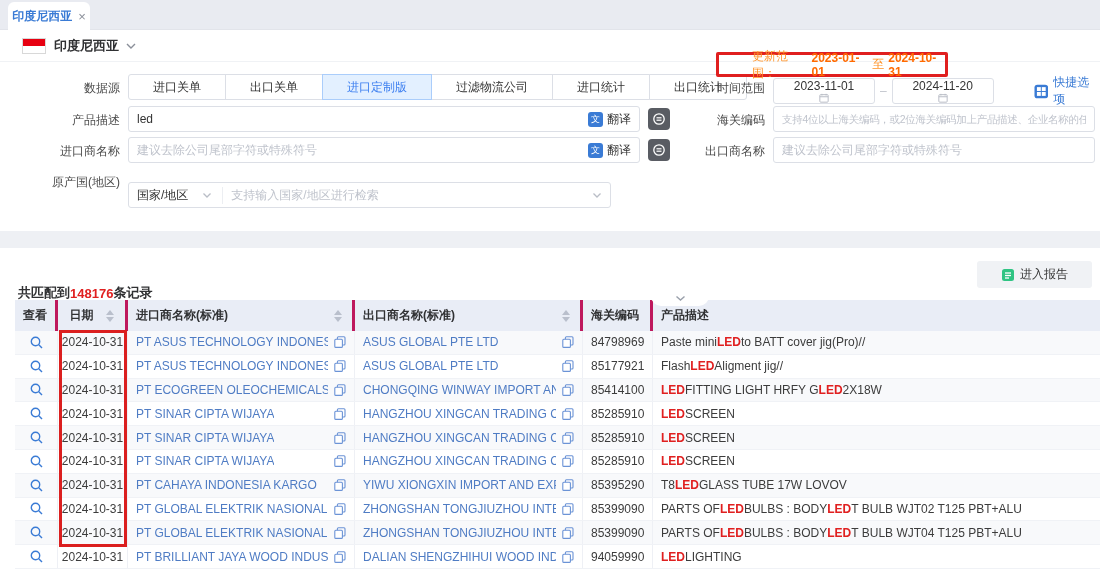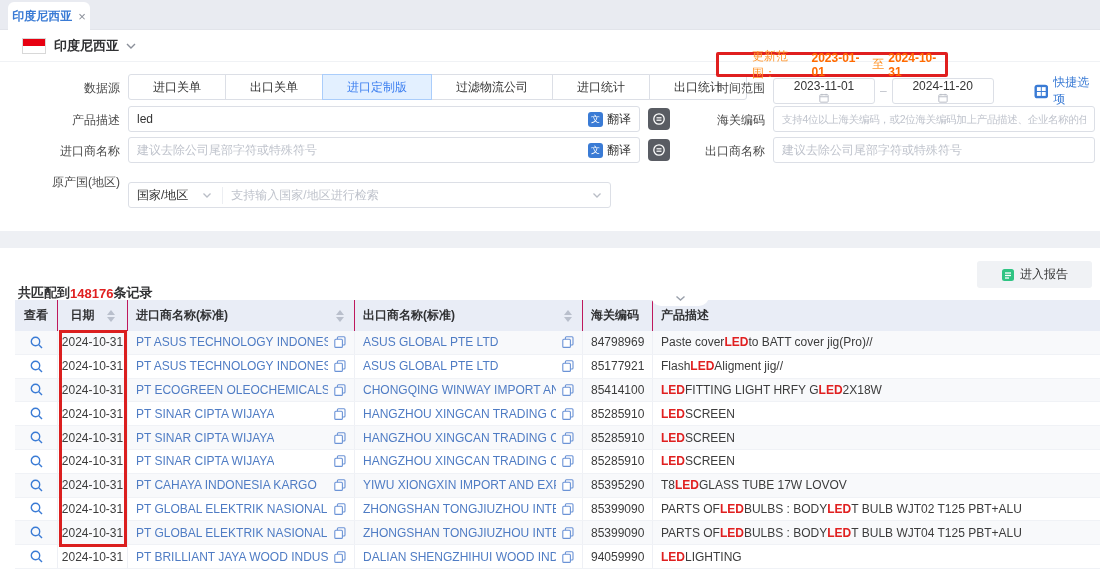--- a/index.html
+++ b/index.html
@@ -81,21 +81,21 @@
     display:flex; align-items:center;margin-top:20px; }
   .match-count { color:#e02020; }
   .report-btn { position:absolute; right:8px; top:13px; height:27px; padding:0 24px;
     background:#f0f2f5; border:none; border-radius:3px; display:flex; align-items:center;
     gap:5px; font-size:12px; color:#333; cursor:pointer; font-family:inherit; }
   
   .tbl { position:absolute; left:15px; top:52px; width:1085px; }
   .tr { display:flex; width:1085px; }
   .thead { height:31px; background:#e9edf6; }
   .th { display:flex; align-items:center; font-size:12px; font-weight:bold; color:#303133;
-    padding:0 8px; border-right:1px solid #be185d; }
+    padding:0 8px; border-right:3px solid #be185d; }
   .th:last-child { border-right:none; }
   .tbody-row { height:23.8px; border-bottom:1px solid #f0f2f6; background:#fff; }
   .tbody-row.alt { background:#f8f9fb; }
   .td { display:flex; align-items:center; font-size:12px; color:#3c3c3c; padding:0 8px;
     border-right:1px solid #eef0f5; overflow:hidden; white-space:nowrap; }
   .td:last-child { border-right:none; }
   .c0 { width:43px; justify-content:center; }
   .c1 { width:70px; justify-content:center; }
   .c2 { width:227px; }
   .c3 { width:228px; }
@@ -344,21 +344,21 @@
             <span class="link">ASUS GLOBAL PTE LTD</span>
             <span class="copy-ic">
               <svg width="12" height="12" viewBox="0 0 12 12">
                 <rect x="3.4" y="0.8" width="7.6" height="8.2" rx="1" fill="none" stroke="#6b93d6" stroke-width="1.1"></rect>
                 <rect x="0.8" y="3.2" width="7.6" height="8.2" rx="1" fill="#fff" stroke="#6b93d6" stroke-width="1.1"></rect>
               </svg>
             </span>
           </div>
           <div class="td c4">84798969</div>
           <div class="td c5">
-            <span>Paste cover</span>
+            <span>Paste mini</span>
             <span class="hl">LED</span>
             <span> to BATT cover jig(Pro)//</span>
           </div>
         </div>
         <div class="tr tbody-row">
           <div class="td c0">
             <svg class="mag" width="13" height="13" viewBox="0 0 13 13">
               <circle cx="5.5" cy="5.5" r="4.2" fill="none" stroke="#3a7bd5" stroke-width="1.4"></circle>
               <line x1="8.8" y1="8.8" x2="12" y2="12" stroke="#3a7bd5" stroke-width="1.4"></line>
             </svg>

